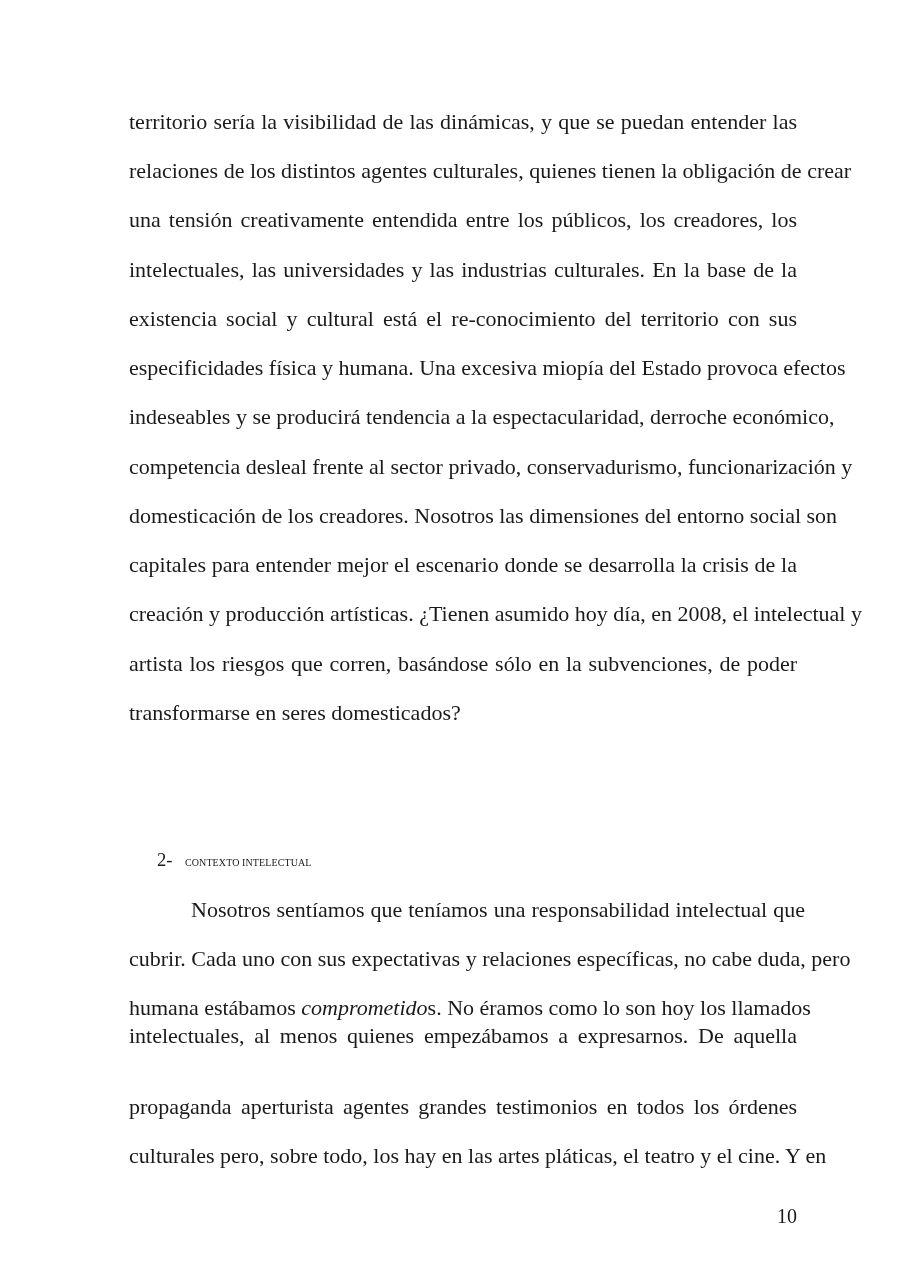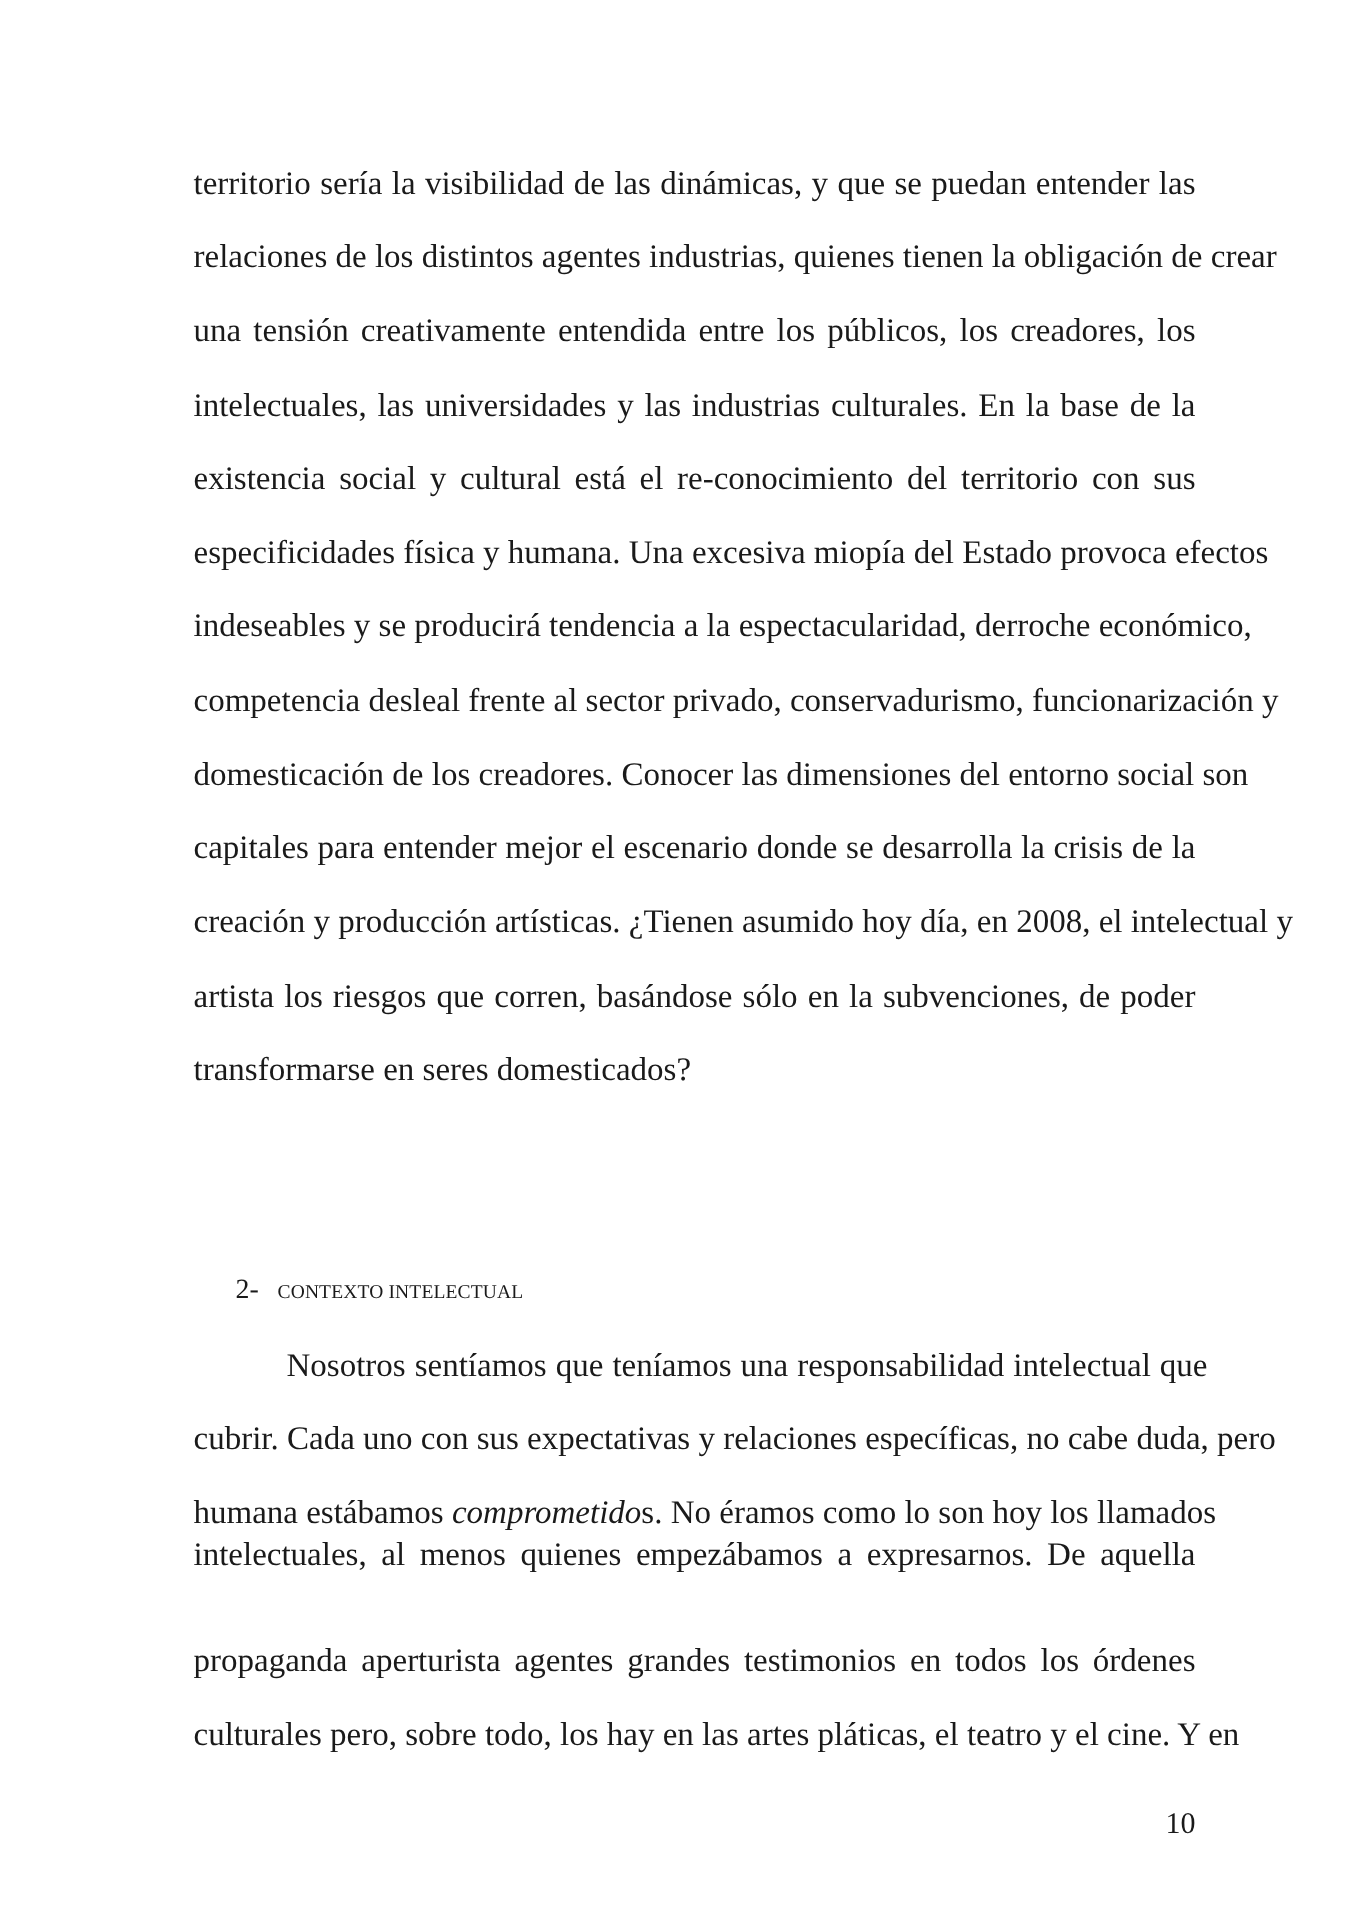--- a/index.html
+++ b/index.html
@@ -41,48 +41,48 @@
   .heading {
     position: absolute;
     left: 157px;
     top: 848px;
     font-size: 18.6px;
     line-height: 24px;
     white-space: nowrap;
   }
   .heading .num { display: inline-block; width: 28px; }
   .heading .title {
-    font-size: 13px;
+    font-size: 10px;
     letter-spacing: 0.1px;
   }
   .page-number {
     position: absolute;
     left: 760px;
     width: 37px;
     top: 1204px;
     text-align: right;
     font-size: 20px;
     line-height: 24px;
   }
 </style>
 </head>
 <body>
 
 <div class="page">
 
   <div>
     <div class="line" style="top:110px">territorio sería la visibilidad de las dinámicas, y que se puedan entender las</div>
-    <div class="line" style="top:159px">relaciones de los distintos agentes industrias, quienes tienen la obligación de crear</div>
+    <div class="line" style="top:159px">relaciones de los distintos agentes culturales, quienes tienen la obligación de crear</div>
     <div class="line" style="top:208px">una tensión creativamente entendida entre los públicos, los creadores, los</div>
     <div class="line" style="top:258px">intelectuales, las universidades y las industrias culturales. En la base de la</div>
     <div class="line" style="top:307px">existencia social y cultural está el re-conocimiento del territorio con sus</div>
     <div class="line" style="top:356px">especificidades física y humana. Una excesiva miopía del Estado provoca efectos</div>
     <div class="line" style="top:405px">indeseables y se producirá tendencia a la espectacularidad, derroche económico,</div>
     <div class="line" style="top:455px">competencia desleal frente al sector privado, conservadurismo, funcionarización y</div>
-    <div class="line" style="top:504px">domesticación de los creadores. Conocer las dimensiones del entorno social son</div>
+    <div class="line" style="top:504px">domesticación de los creadores. Nosotros las dimensiones del entorno social son</div>
     <div class="line" style="top:553px">capitales para entender mejor el escenario donde se desarrolla la crisis de la</div>
     <div class="line" style="top:602px">creación y producción artísticas. ¿Tienen asumido hoy día, en 2008, el intelectual y</div>
     <div class="line" style="top:652px">artista los riesgos que corren, basándose sólo en la subvenciones, de poder</div>
     <div class="line last" style="top:701px">transformarse en seres domesticados?</div>
   </div>
 
   <div class="heading">
     <span class="num">2-</span><span class="title">CONTEXTO INTELECTUAL</span>
   </div>
 

